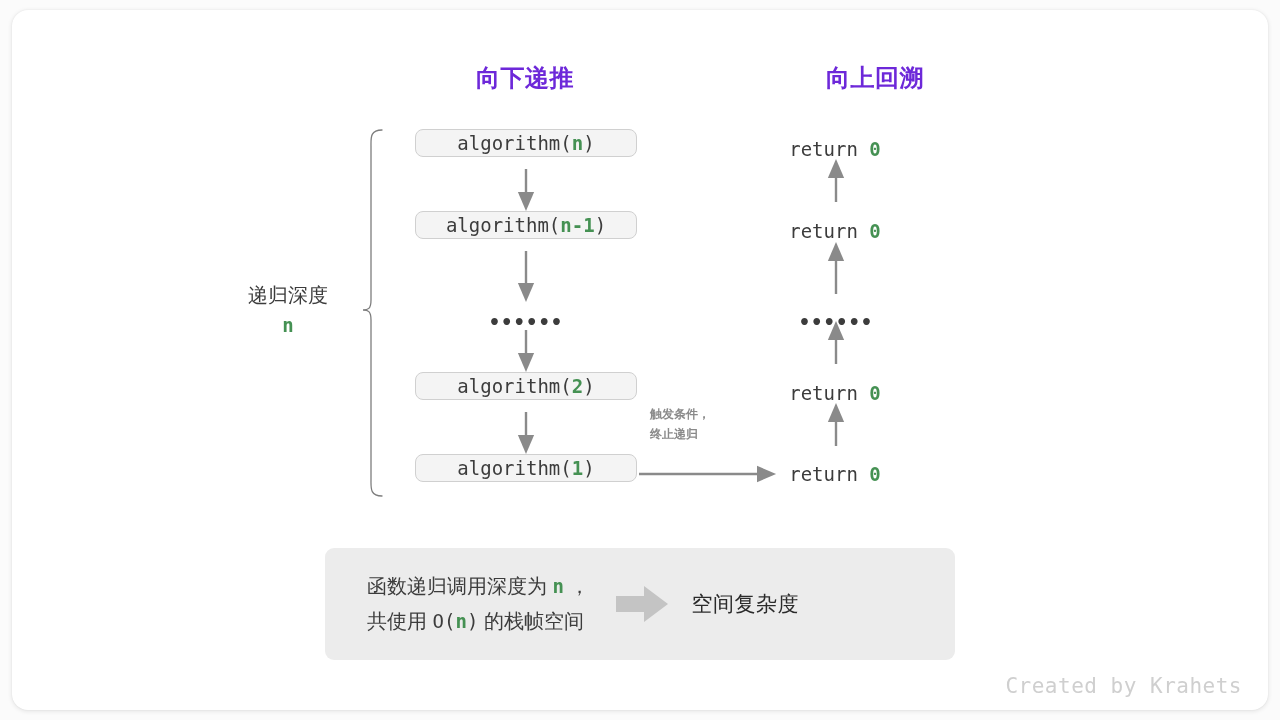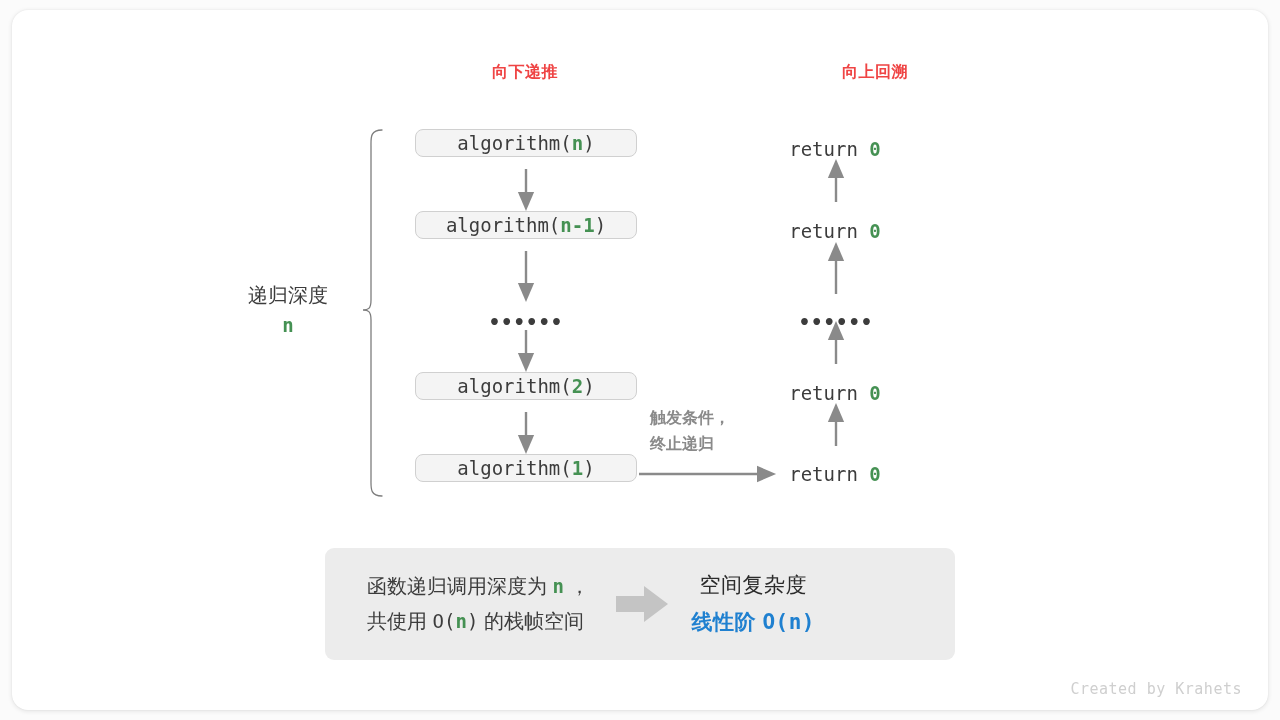--- a/index.html
+++ b/index.html
@@ -14,23 +14,23 @@
     left: 12px; top: 10px;
     width: 1256px; height: 700px;
     background: #ffffff;
     border-radius: 16px;
     box-shadow: 0 1px 5px rgba(0,0,0,0.11), 0 0 2px rgba(0,0,0,0.06);
   }
 
   
   .col-header {
     position: absolute;
-    font-size: 16px;
-    font-weight: bold;
-    color: #ef4444;
+    font-size: 24px;
+    font-weight: bold;
+    color: #6d28d9;
     letter-spacing: 0.5px;
     white-space: nowrap;
     transform: translateX(-50%);
   }
   #hdr-down { left: 513px; top: 52px; }
   #hdr-up   { left: 823px; top: 52px; margin-left: 40px; }
 
   
   .callbox {
     position: absolute;
@@ -105,21 +105,21 @@
     font-size: 19px;
     font-weight: bold;
     color: #459153;
     margin-top: 5px;
   }
 
   
   #trigger-label {
     position: absolute;
     left: 638px; top: 395px;
-    font-size: 16px;
+    font-size: 12px;
     font-weight: bold;
     color: #8a8a8a;
     line-height: 1.65;
     white-space: nowrap;
   }
 
   
   #summary-box {
     position: absolute;
     left: 313px; top: 538px;
@@ -166,21 +166,21 @@
     margin-top: 3px;
     letter-spacing: 0.5px;
   }
   #summary-right .value .mono { font-family: "DejaVu Sans Mono", monospace; }
 
   
   #watermark {
     position: absolute;
     right: 26px; bottom: 12px;
     font-family: "DejaVu Sans Mono", monospace;
-    font-size: 15px;
+    font-size: 21px;
     color: #cfcfcf;
     letter-spacing: 0.5px;
     white-space: nowrap;
   }
 
   
   #overlay {
     position: absolute;
     left: 0; top: 0;
     width: 1256px; height: 700px;
@@ -247,21 +247,20 @@
       <div><span>函数递归调用深度为 </span><span class="nvar">n</span><span> ，</span></div>
       <div><span>共使用 </span><span class="mono">O(</span><span class="nvar">n</span><span class="mono">)</span><span> 的栈帧空间</span></div>
     </div>
 
     <svg id="summary-arrow" width="56" height="40" viewBox="0 0 56 40">
       <polygon points="2,12 30,12 30,2 54,20 30,38 30,28 2,28" fill="#c4c4c4"></polygon>
     </svg>
 
     <div id="summary-right">
       <span class="title">空间复杂度</span>
-      <span class="value"><span>线性阶 </span><span class="mono">O(n)</span></span>
     </div>
   </div>
 
   <div id="watermark">Created by Krahets</div>
 
   <svg id="overlay" viewBox="0 0 1256 700">
     <defs>
       <marker id="ah" markerWidth="9" markerHeight="9" refX="4.2" refY="4" orient="auto">
         <path d="M0,0.6 L8,4 L0,7.4 z" fill="#8a8a8a"></path>
       </marker>

